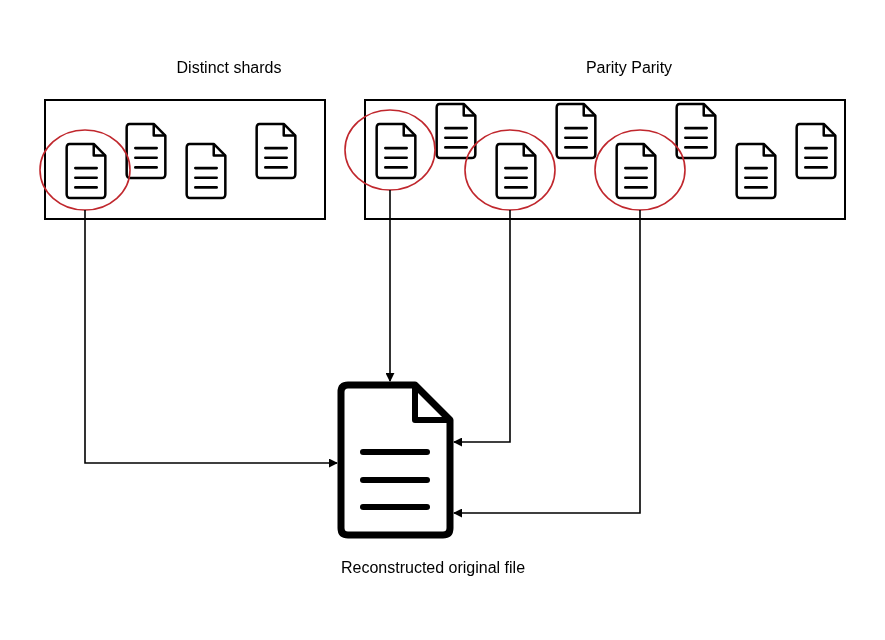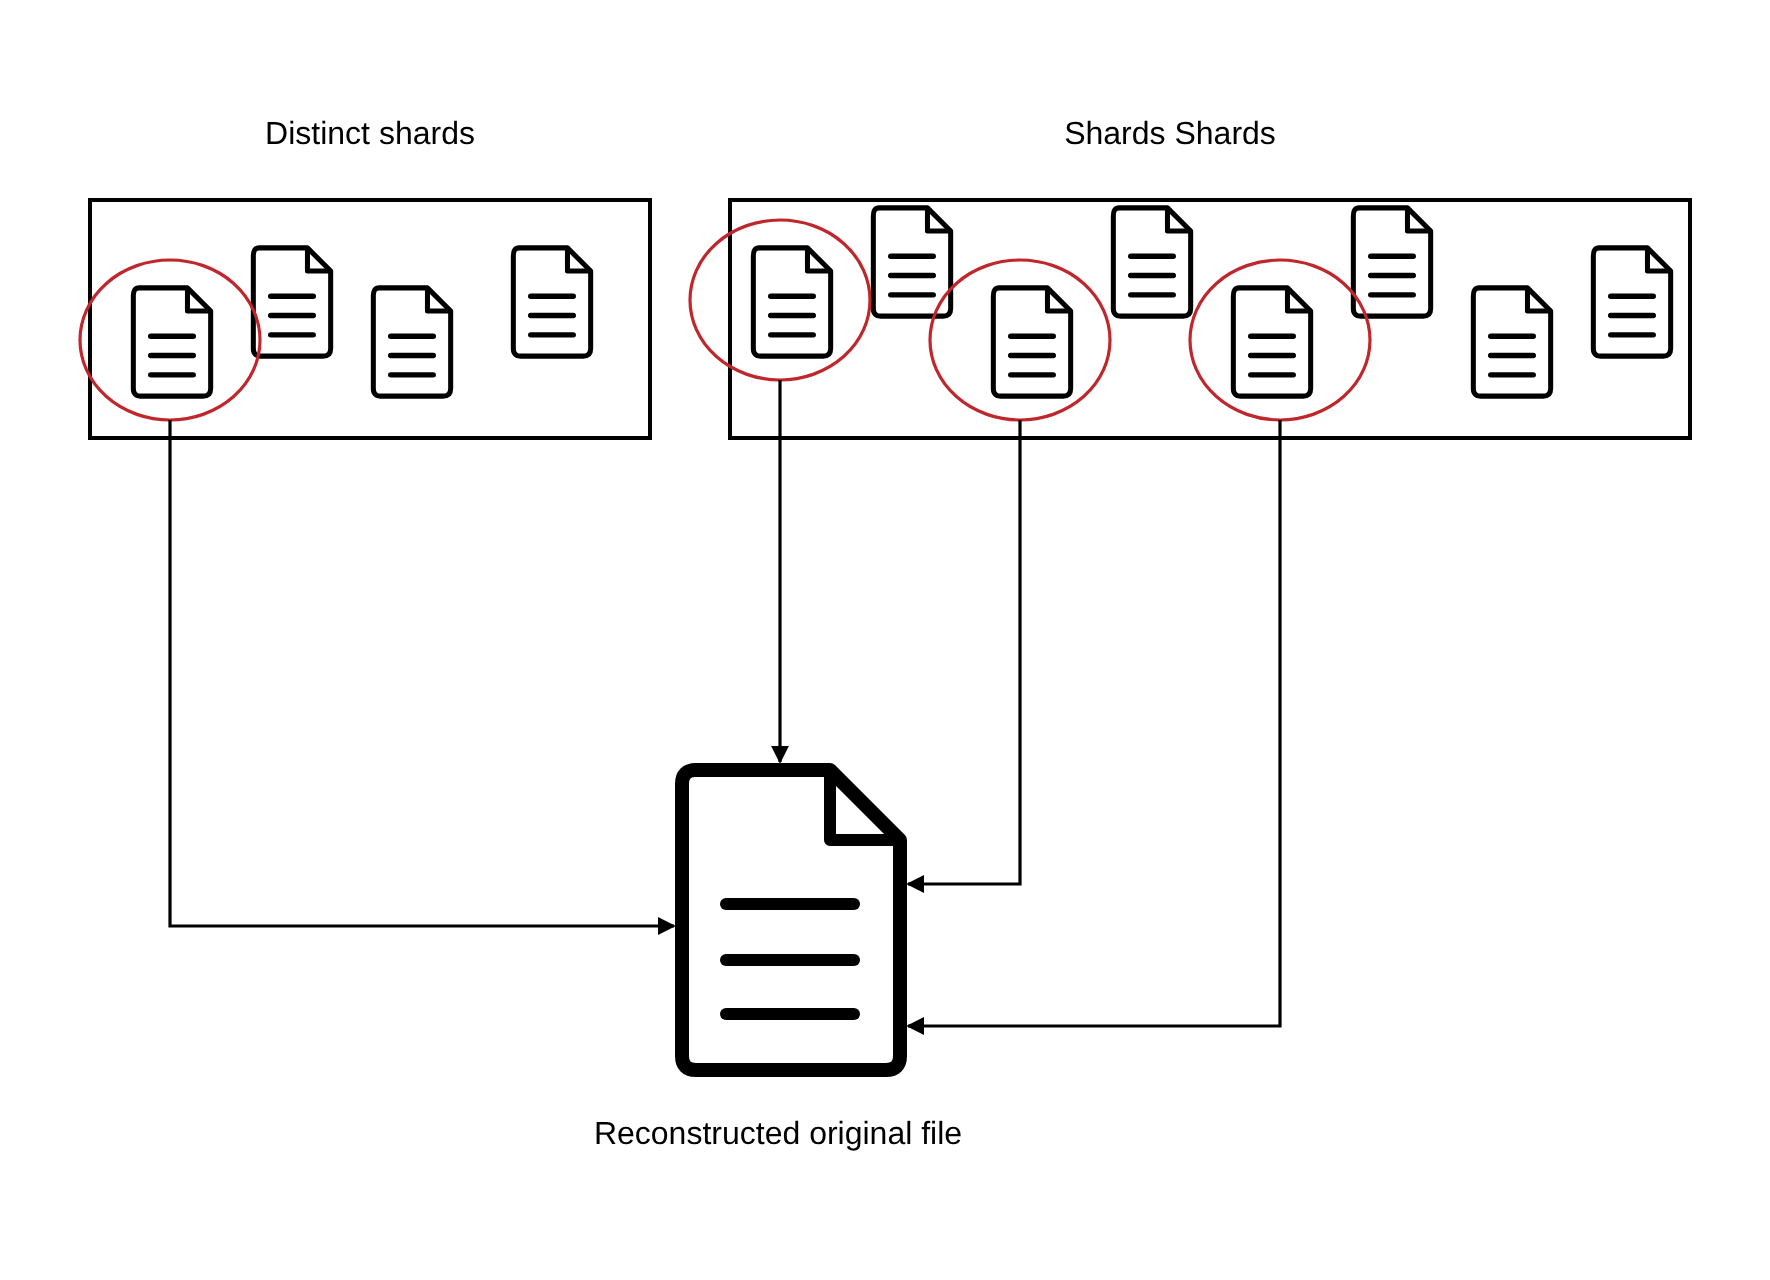--- a/index.html
+++ b/index.html
@@ -1,19 +1,19 @@
 <!DOCTYPE html>
 <html><head>
 <meta charset="utf-8">
 <style>
   html, body { margin: 0; padding: 0; background: #ffffff; }
   body { width: 885px; height: 640px; position: relative; overflow: hidden;
          font-family: "Liberation Sans", sans-serif; }
   svg { position: absolute; left: 0; top: 0; }
-  .label { position: absolute; font-size: 16px; color: #000; white-space: nowrap; transform: translateX(-50%); }
+  .label { position: absolute; font-size: 16px; color: #000; white-space: nowrap; transform: translateX(-50%); margin-left: 44px; }
 </style>
 </head>
 <body>
 
 <svg width="885" height="640" viewBox="0 0 885 640">
   <defs>
     <symbol id="doc-small" viewBox="0 0 44 60">
       <path d="M5,2 H30 L42,14 V54 Q42,58 38,58 H6 Q2,58 2,54 V6 Q2,2 5,2 Z" fill="#fff" stroke="#000" stroke-width="2.6" stroke-linejoin="round"></path>
       <path d="M30,2 V14 H42" fill="none" stroke="#000" stroke-width="2.6" stroke-linejoin="round"></path>
       <line x1="11" y1="27" x2="33" y2="27" stroke="#000" stroke-width="2.8" stroke-linecap="round"></line>
@@ -53,14 +53,14 @@
   <g>
     <path d="M348,385 H415 L450,420 V528 Q450,535 443,535 H348 Q341,535 341,528 V392 Q341,385 348,385 Z" fill="#fff" stroke="#000" stroke-width="7" stroke-linejoin="round"></path>
     <path d="M415,385 V420 H450" fill="none" stroke="#000" stroke-width="6" stroke-linejoin="round"></path>
     <line x1="363" y1="452" x2="427" y2="452" stroke="#000" stroke-width="6" stroke-linecap="round"></line>
     <line x1="363" y1="480" x2="427" y2="480" stroke="#000" stroke-width="6" stroke-linecap="round"></line>
     <line x1="363" y1="507" x2="427" y2="507" stroke="#000" stroke-width="6" stroke-linecap="round"></line>
   </g>
 </svg>
 
 <div class="label" style="left:185px; top:59px;">Distinct shards</div>
-<div class="label" style="left:585px; top:59px;">Shards Shards</div>
+<div class="label" style="left:585px; top:59px;">Parity Parity</div>
 <div class="label" style="left:389px; top:559px;">Reconstructed original file</div>
 
 </body></html>

